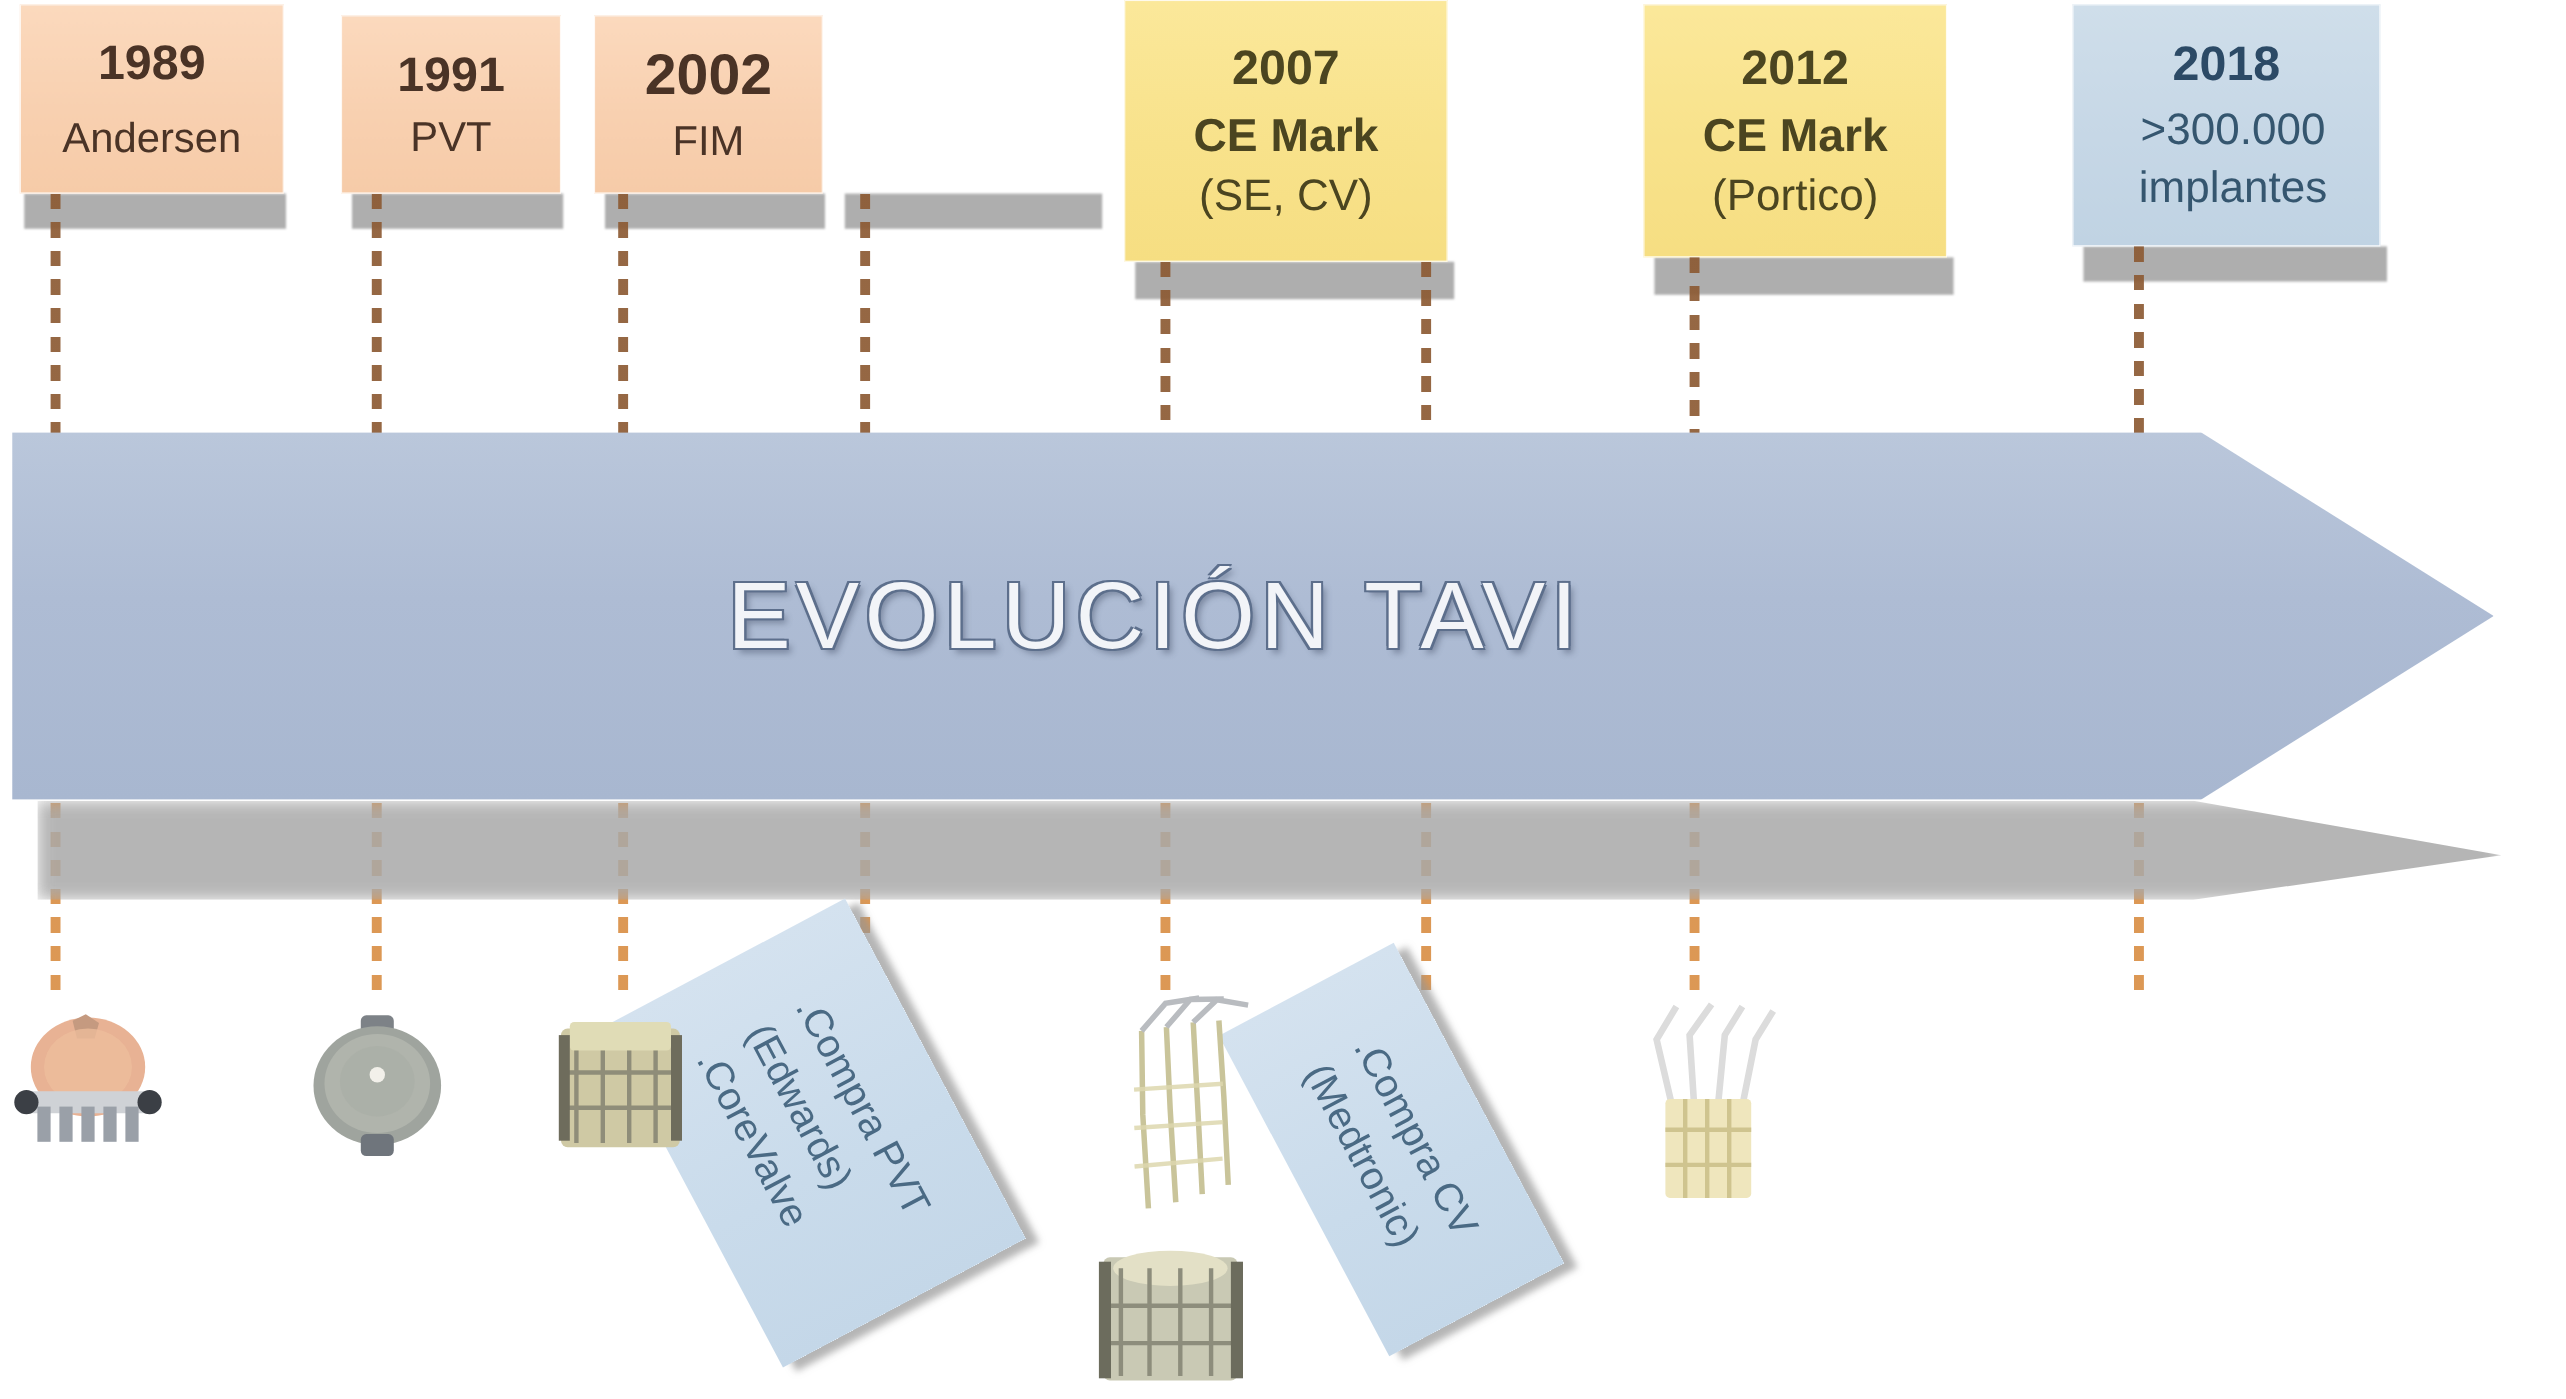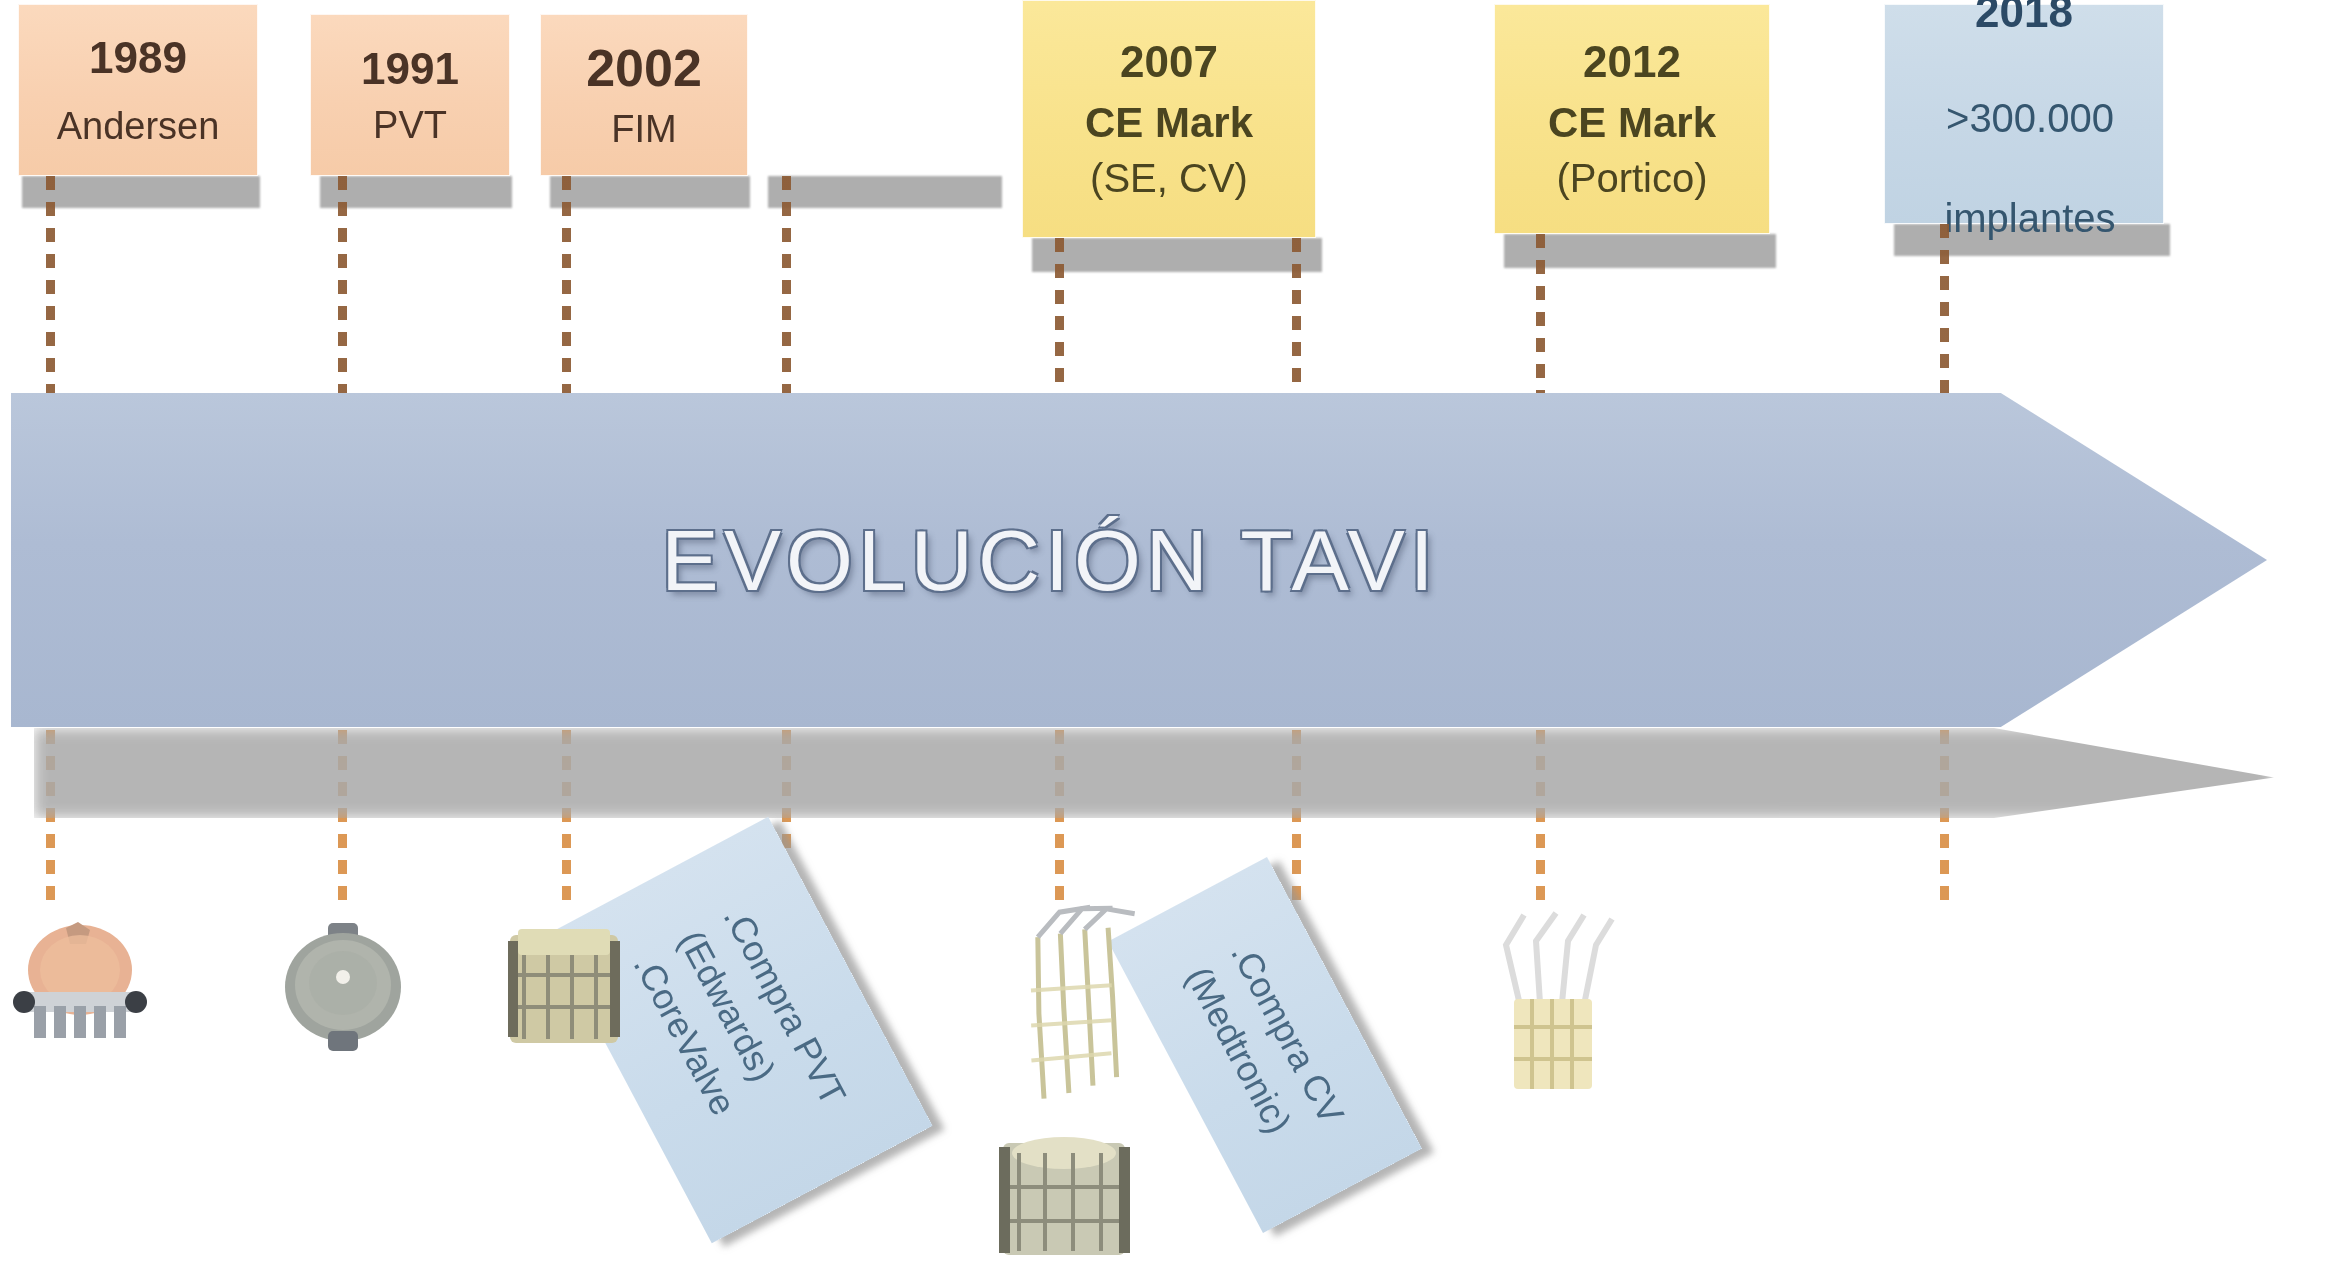--- a/index.html
+++ b/index.html
@@ -106,21 +106,21 @@
   <div class="shadowbar" style="left:1504px;top:234px;width:272px;height:34px;"></div>
   <div class="mbox yellow" style="left:1494px;top:4px;width:276px;height:230px;">
     <div class="yr" style="font-size:44px;">2012</div>
     <div class="ln bold" style="font-size:42px;font-weight:bold;margin-top:10px;">CE Mark</div>
     <div class="ln" style="font-size:40px;margin-top:8px;">(Portico)</div>
   </div>
   <div class="dash" style="left:1536px;top:234px;height:160px;"></div>
   <div class="dash warm" style="left:1536px;top:730px;height:180px;"></div>
 
   <div class="shadowbar" style="left:1894px;top:224px;width:276px;height:32px;"></div>
-  <div class="mbox blue" style="left:1884px;top:4px;width:280px;height:220px;gap:47px;">
+  <div class="mbox blue" style="left:1884px;top:4px;width:280px;height:220px;">
     <div class="yr" style="font-size:44px;">2018</div>
     <div class="ln" style="font-size:40px;margin-top:10px;">&gt;300.000</div>
     <div class="ln" style="font-size:40px;margin-top:6px;">implantes</div>
   </div>
   <div class="dash" style="left:1940px;top:224px;height:170px;"></div>
   <div class="dash warm" style="left:1940px;top:730px;height:180px;"></div>
 
   <div id="arrow-shadow"></div>
   <div id="arrow-border"></div>
   <div id="arrow-inner"></div>

